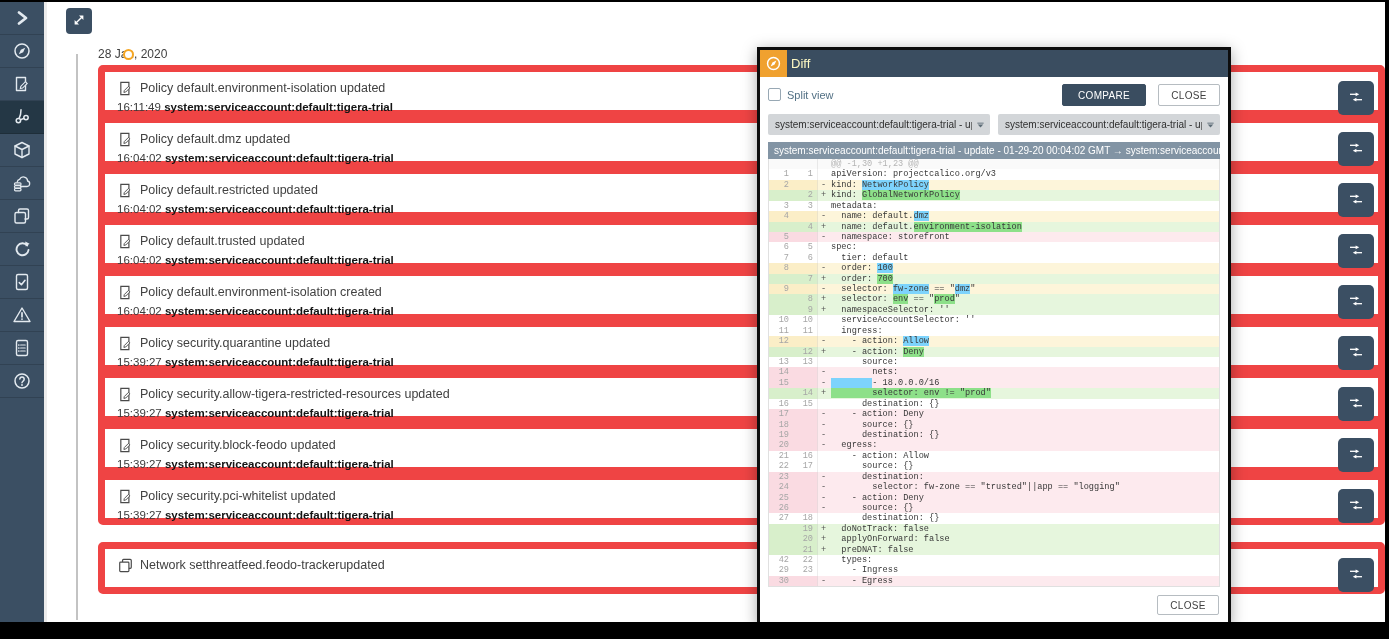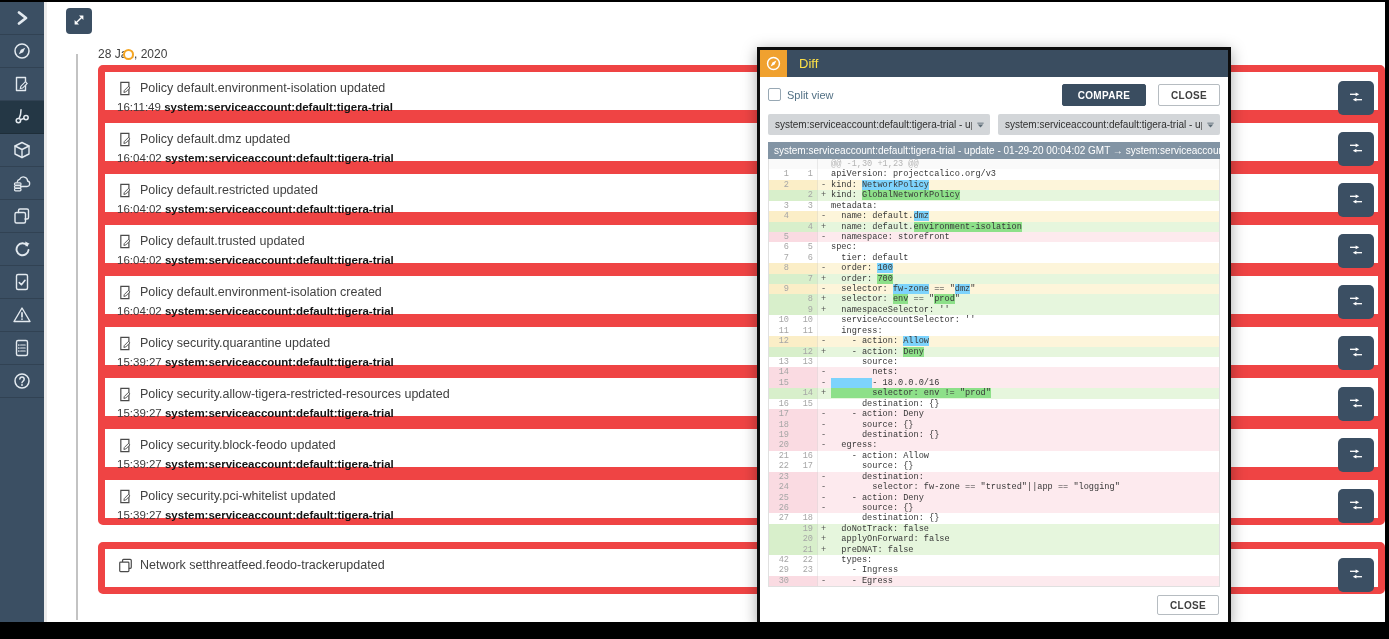--- a/index.html
+++ b/index.html
@@ -41,27 +41,27 @@
   .cmp-btn{position:absolute;right:4px;top:9px;width:36px;height:34px;background:#3b4f63;border:none;
            border-radius:5px;cursor:pointer;display:flex;align-items:center;justify-content:center;padding:0}
   .cmp-btn svg{width:16px;height:16px}
 
   
   .modal{position:absolute;left:757px;top:45px;width:468px;height:573px;background:#fff;
          border:3px solid #0d0d0d;box-shadow:0 3px 14px rgba(0,0,0,.35);z-index:5}
   .modal-header{height:27px;background:#3a4d60;display:flex;align-items:center}
   .modal-logo{width:27px;height:27px;background:#f0a12f;display:flex;align-items:center;justify-content:center;flex-shrink:0}
   .modal-logo svg{width:17px;height:17px}
-  .modal-title{margin-left:12px;color:#fde047;font-size:13px}
+  .modal-title{margin-left:4px;color:#fef9c3;font-size:13px}
   .modal-body{position:relative;height:546px}
 
   .splitview{position:absolute;left:8px;top:11px;display:flex;align-items:center;cursor:pointer}
   .cb{width:11px;height:11px;border:1px solid #98a8b4;background:#fff;border-radius:2px;display:inline-block}
   .splitview .lbl{margin-left:6px;font-size:11px;color:#527084}
-  .btn{font-size:10px;font-weight:bold;letter-spacing:.3px;border-radius:2px;cursor:pointer;
+  .btn{font-size:10px;font-weight:normal;letter-spacing:.3px;border-radius:2px;cursor:pointer;
        font-family:"Liberation Sans",sans-serif}
   .btn-primary{background:#3a4d60;color:#fff;border:1px solid #3a4d60}
   .btn-secondary{background:#fff;color:#3f3f3f;border:1px solid #b6bcc1}
   .compare{position:absolute;right:82px;top:7px;width:84px;height:22px}
   .close-top{position:absolute;right:8px;top:7px;width:62px;height:22px}
   .close-bottom{position:absolute;right:9px;bottom:8px;width:62px;height:20px}
 
   .select{position:absolute;top:37px;height:21px;background:#d3d6d9;border-radius:2px;display:flex;
           align-items:center;padding:0 5px 0 7px;box-sizing:border-box;cursor:pointer}
   .select.left{left:8px;width:222px}

